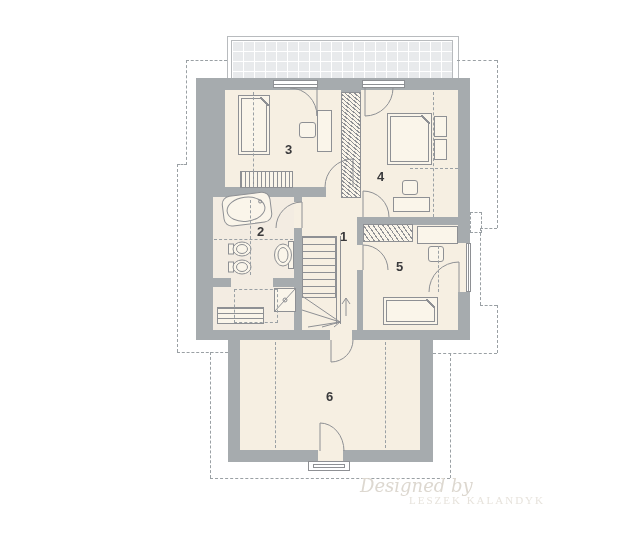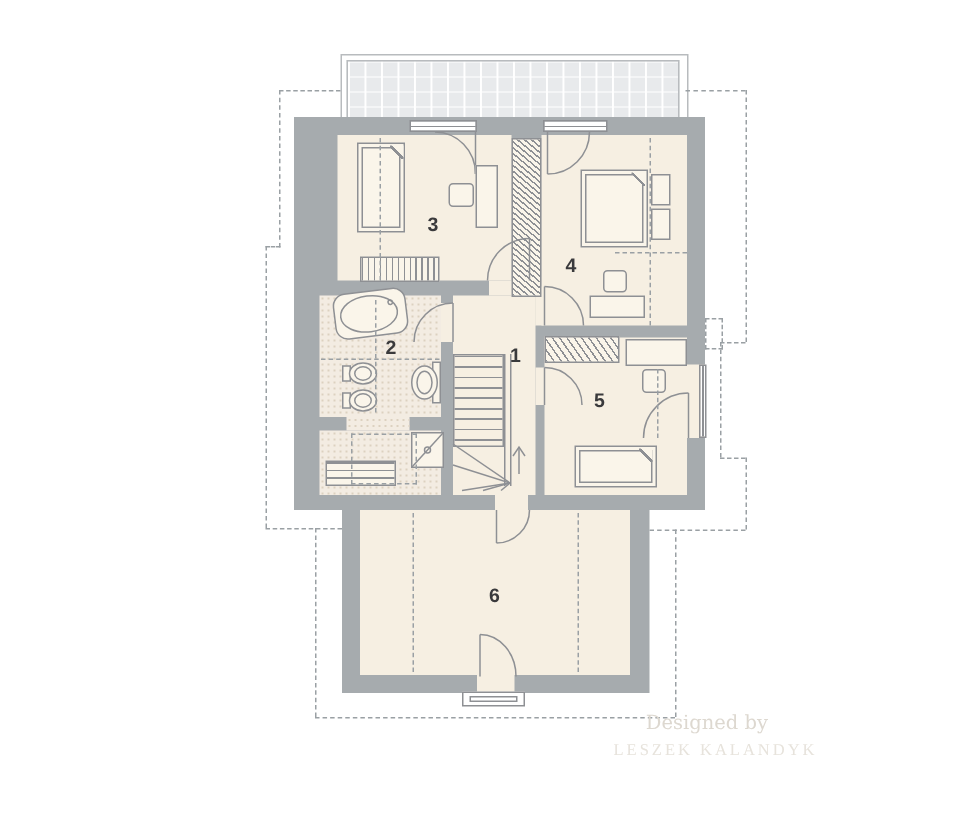--- a/index.html
+++ b/index.html
@@ -34,21 +34,21 @@
   .step{position:absolute;box-sizing:border-box;border:1px solid var(--line);background:#fff;}
   .step-inner{position:absolute;box-sizing:border-box;border:1px solid var(--line);background:#fff;}
   .label{position:absolute;font-weight:700;font-size:13px;color:var(--label);}
   .ov{position:absolute;overflow:visible;}
   .ov path,.ov line,.ov rect,.ov ellipse,.ov circle{fill:none;stroke:var(--line);stroke-width:1;}
   .ov .fillw{fill:var(--furn);}
   .terr-outer{position:absolute;border:1px solid var(--terr-border);background:#fff;}
   .terr-grid{position:absolute;background-color:var(--terrace);border:1px solid var(--terr-border);box-sizing:border-box;
         background-image:linear-gradient(#fff 1px,transparent 1px),linear-gradient(90deg,#fff 1px,transparent 1px);
         background-size:11px 10px;}
-  .wm1{position:absolute;font-family:"DejaVu Serif",serif;font-size:13px;color:var(--wm1);text-align:right;}
+  .wm1{position:absolute;font-family:"DejaVu Serif",serif;font-style:italic;font-size:18px;color:var(--wm1);}
   .wm2{position:absolute;font-family:"Liberation Serif",serif;font-size:11px;letter-spacing:2px;color:var(--wm2);text-align:right;}
 </style>
 </head>
 <body>
 
 <div id="plan">
 
   <div class="terr-outer" style="left:227px;top:36px;width:230px;height:48px;"></div>
   <div class="terr-grid" style="left:231px;top:40px;width:222px;height:40px;"></div>
 

